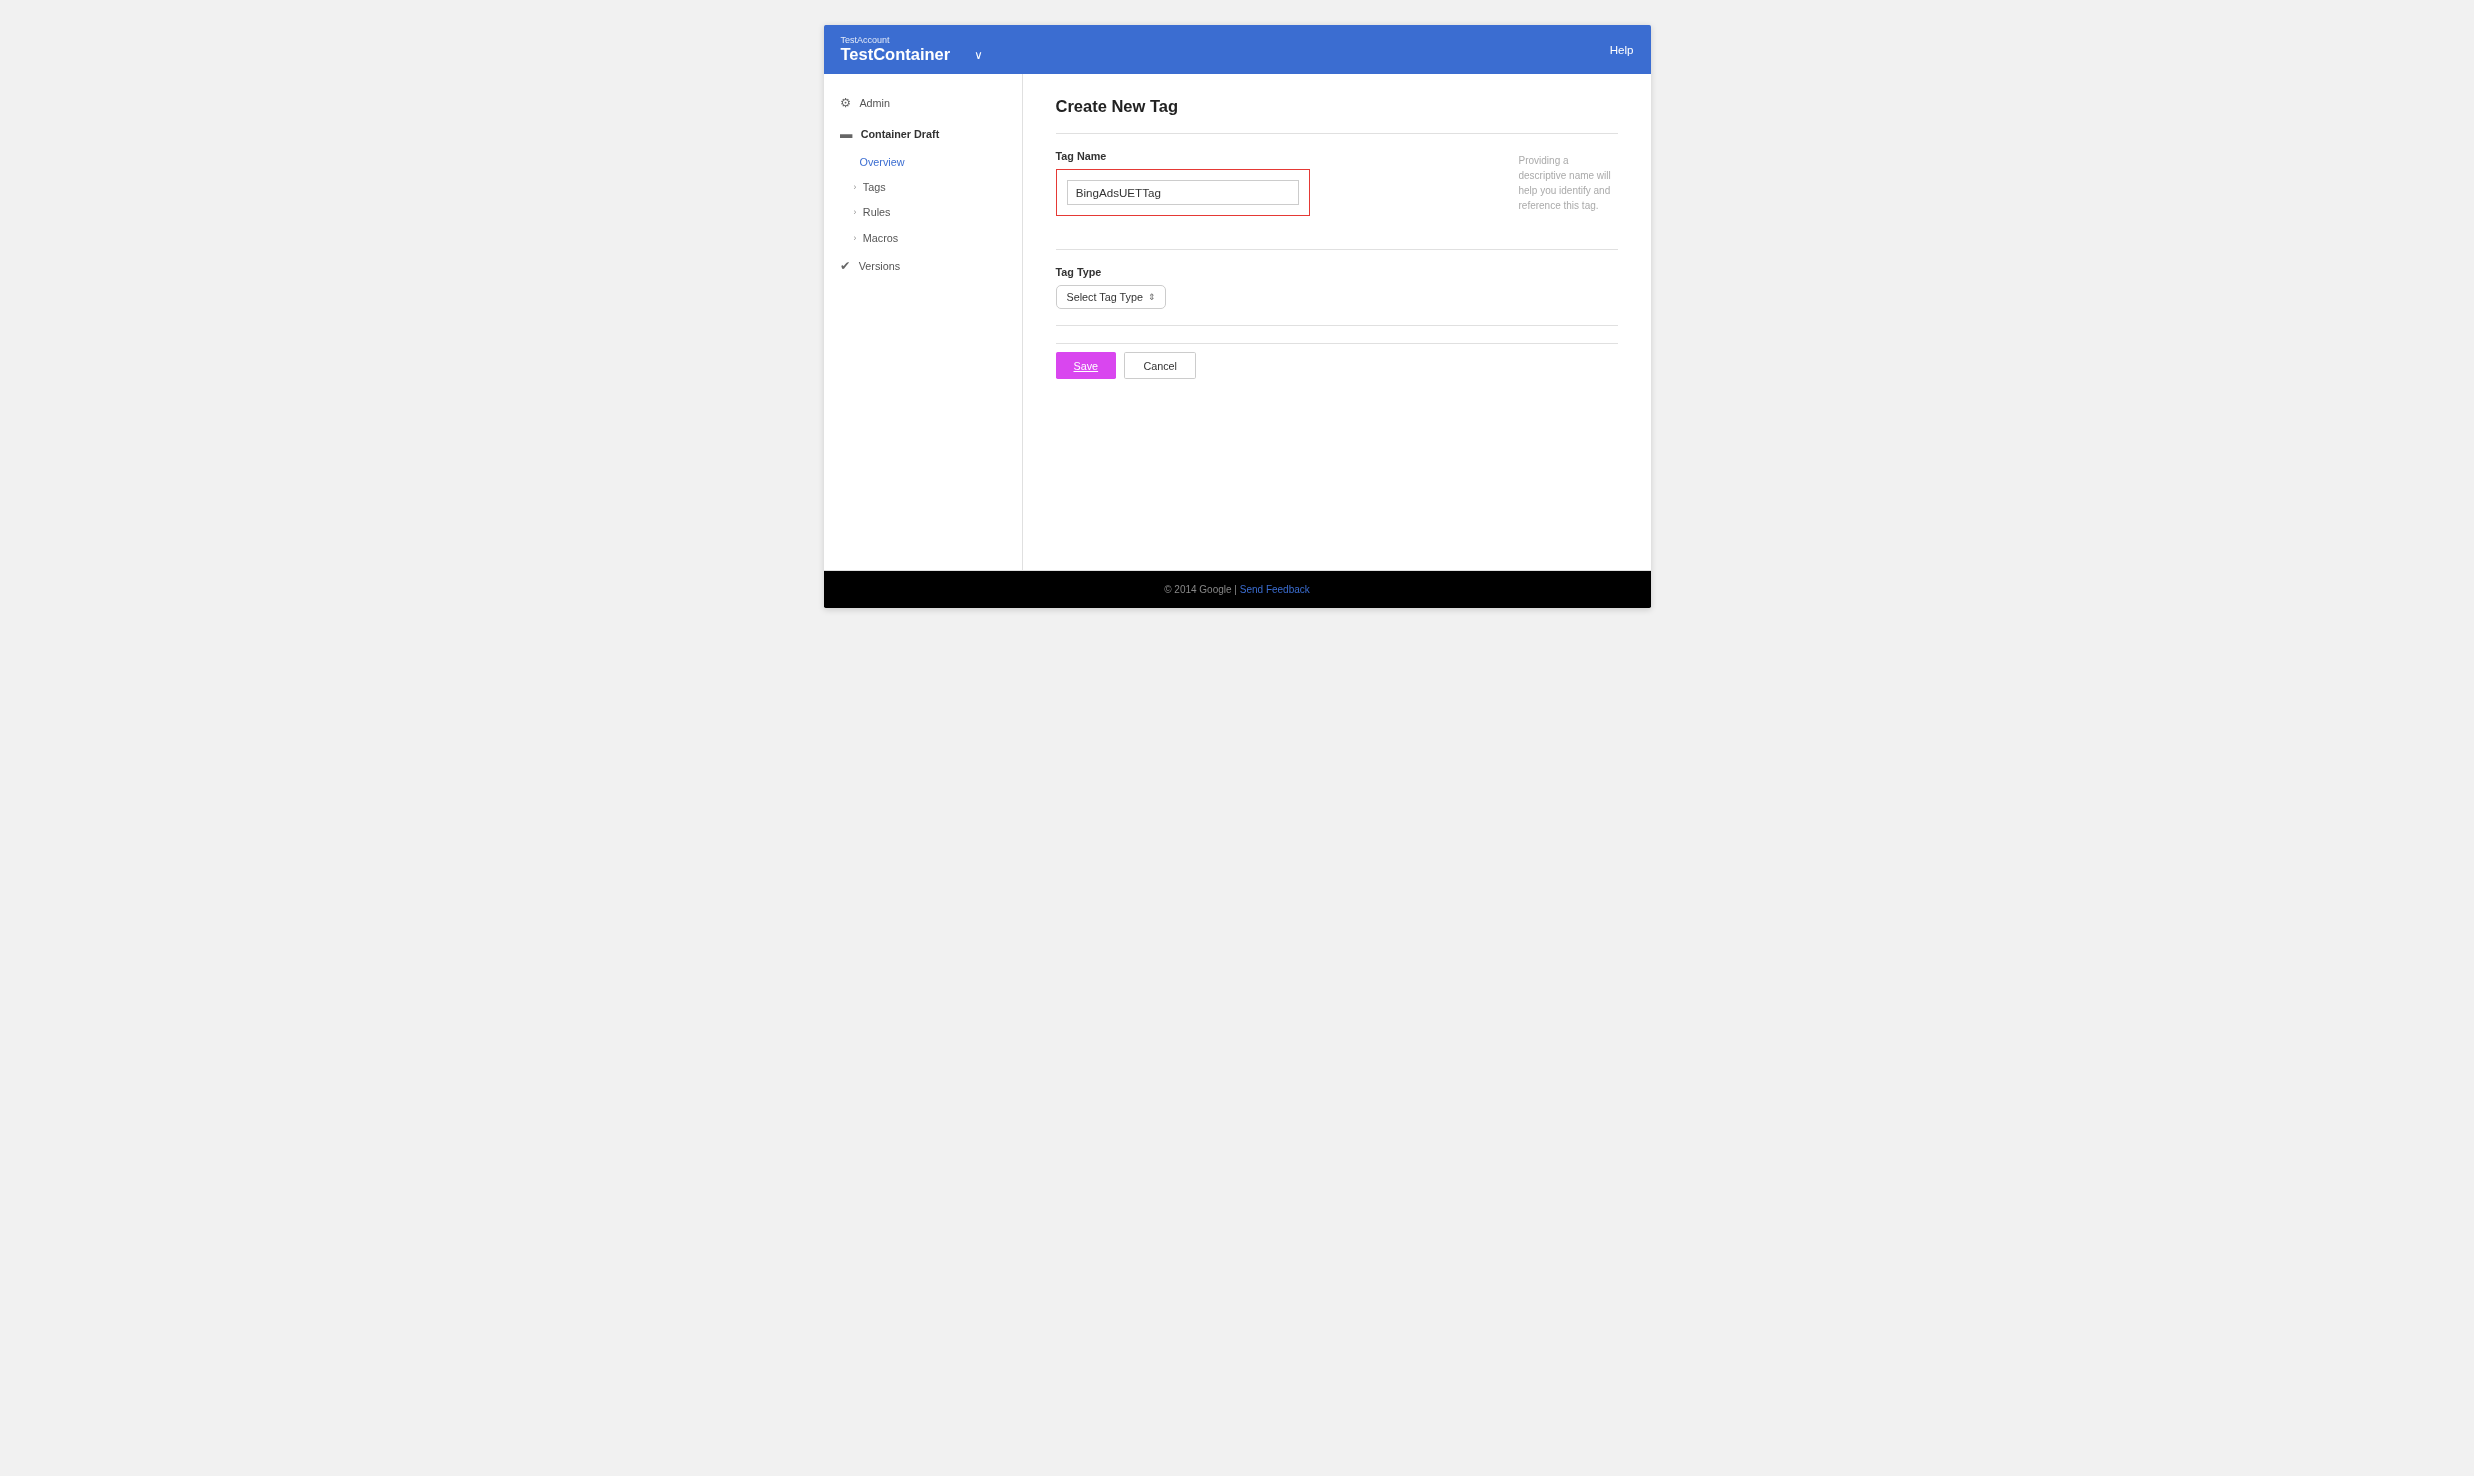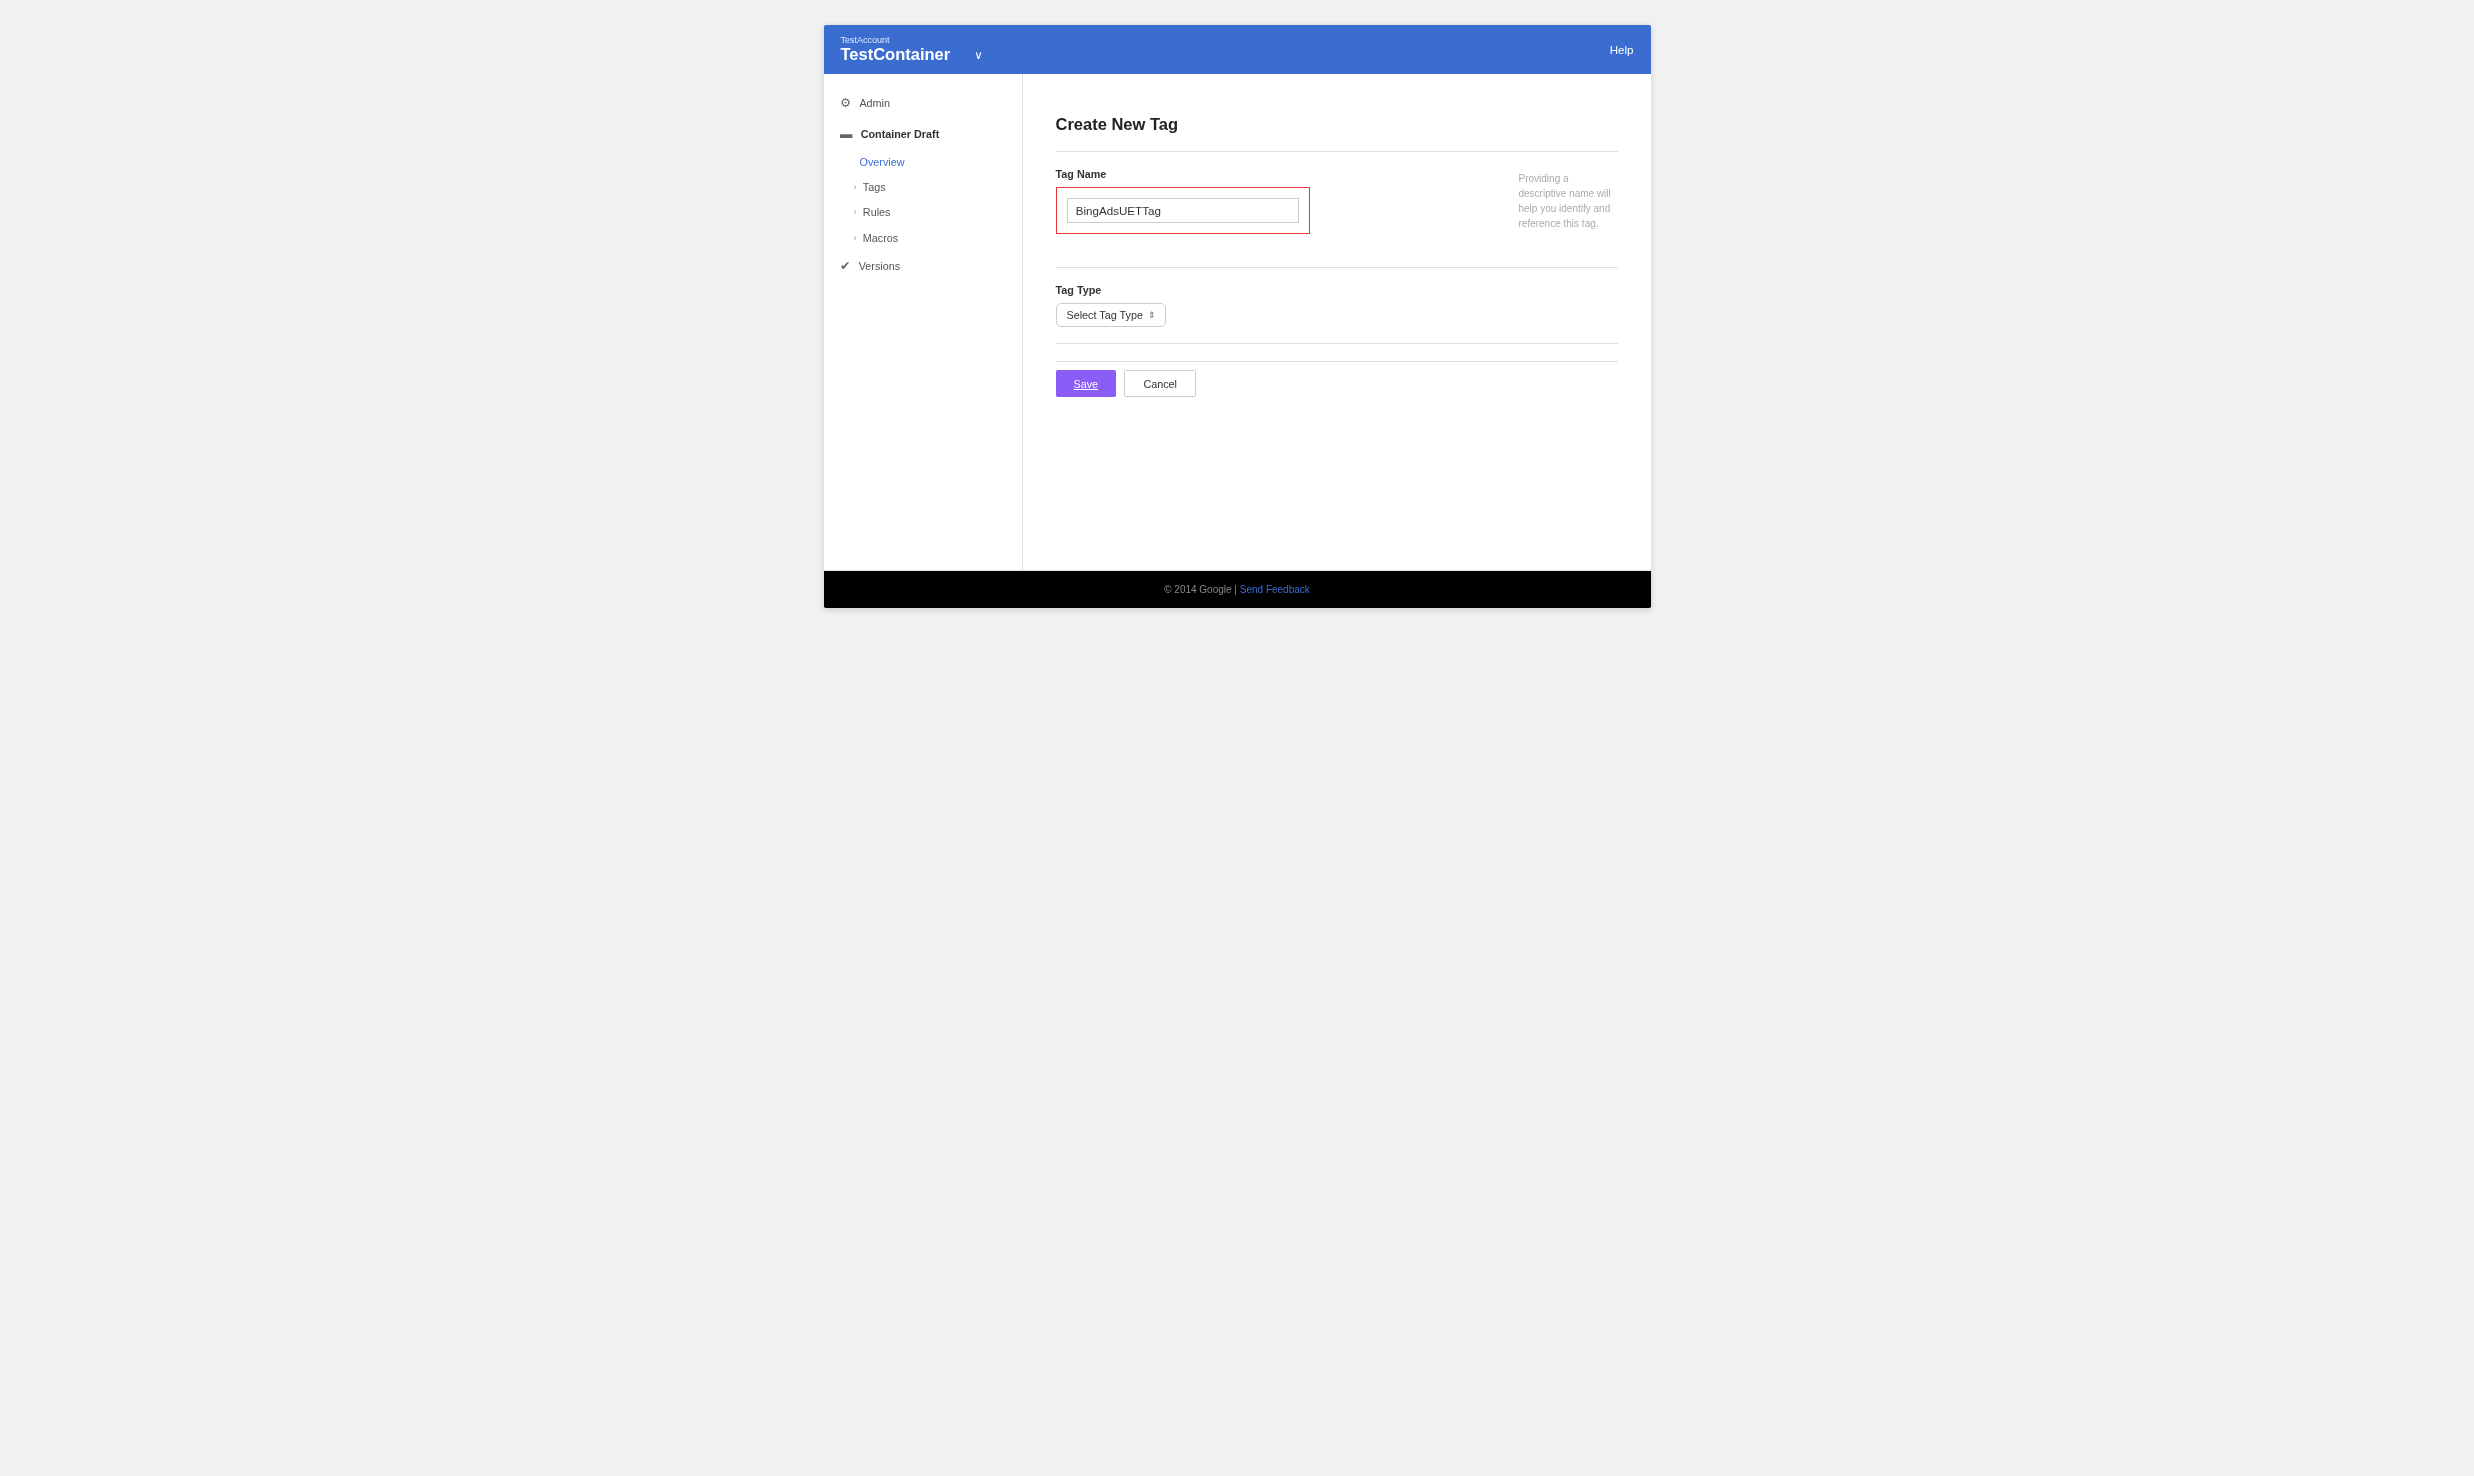--- a/index.html
+++ b/index.html
@@ -122,21 +122,21 @@
     }
 
     .chevron-right {
       font-size: 8.3px;
       color: #888;
     }
 
     
     .content {
       flex: 1;
-      padding: 41px 33px;
+      padding: 23px 33px;
     }
 
     .page-title {
       font-size: 16.5px;
       font-weight: bold;
       color: #222;
       margin-bottom: 16.5px;
     }
 
     .divider {
@@ -210,21 +210,21 @@
 
     .action-bar {
       display: flex;
       gap: 8.3px;
       padding-top: 8.3px;
       border-top: 0.8px solid #e0e0e0;
       margin-top: 8.3px;
     }
 
     .btn-save {
-      background: #8b5cf6;
+      background: #d946ef;
       color: #fff;
       border: none;
       padding: 6.6px 18px;
       font-size: 10.8px;
       cursor: pointer;
       border-radius: 1.7px;
       text-decoration: underline;
     }
 
     .btn-cancel {

